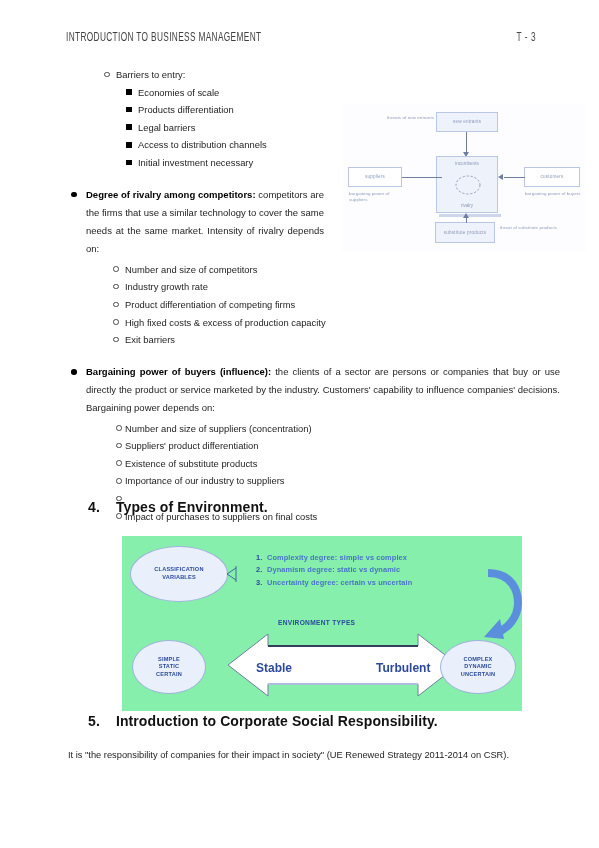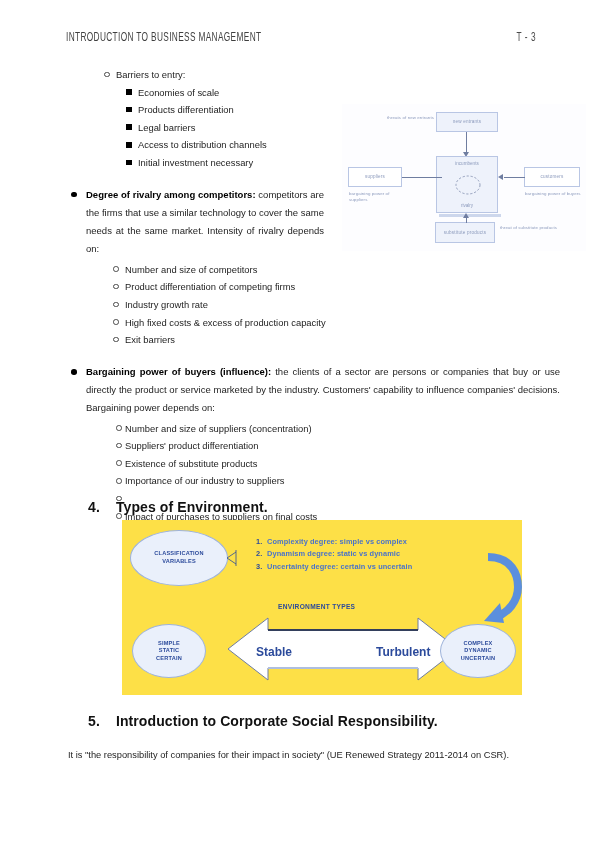--- a/index.html
+++ b/index.html
@@ -170,24 +170,24 @@
   }
   .parrow {
     position: absolute;
     width: 0; height: 0;
   }
 
   
   .envdiag {
     position: absolute;
     left: 122px;
-    top: 520px;
+    top: 536px;
     width: 400px;
     height: 175px;
-    background: #fde047;
+    background: #86efac;
   }
   .ellipse {
     position: absolute;
     border-radius: 50%;
     background: #eaf0fb;
     border: 1px solid #9eb3da;
     color: #2b4a9b;
     font-weight: bold;
     display: flex;
     align-items: center;
@@ -314,25 +314,25 @@
       <span class="body"><b>Degree of rivalry among competitors:</b><span> competitors are the firms that use a similar technology to cover the same needs at the same market. Intensity of rivalry depends on:</span></span>
     </div>
 
     <div style="margin-top:1px;">
       <div class="sub-o indent-sub">
         <span class="mark"><span class="circ"></span></span>
         <span class="lbl">Number and size of competitors</span>
       </div>
       <div class="sub-o indent-sub">
         <span class="mark"><span class="circ"></span></span>
+        <span class="lbl">Industry growth rate</span>
+      </div>
+      <div class="sub-o indent-sub">
+        <span class="mark"><span class="circ"></span></span>
         <span class="lbl">Product differentiation of competing firms</span>
-      </div>
-      <div class="sub-o indent-sub">
-        <span class="mark"><span class="circ"></span></span>
-        <span class="lbl">Industry growth rate</span>
       </div>
       <div class="sub-o indent-sub">
         <span class="mark"><span class="circ"></span></span>
         <span class="lbl">High fixed costs &amp; excess of production capacity</span>
       </div>
       <div class="sub-o indent-sub">
         <span class="mark"><span class="circ"></span></span>
         <span class="lbl">Exit barriers</span>
       </div>
     </div>

